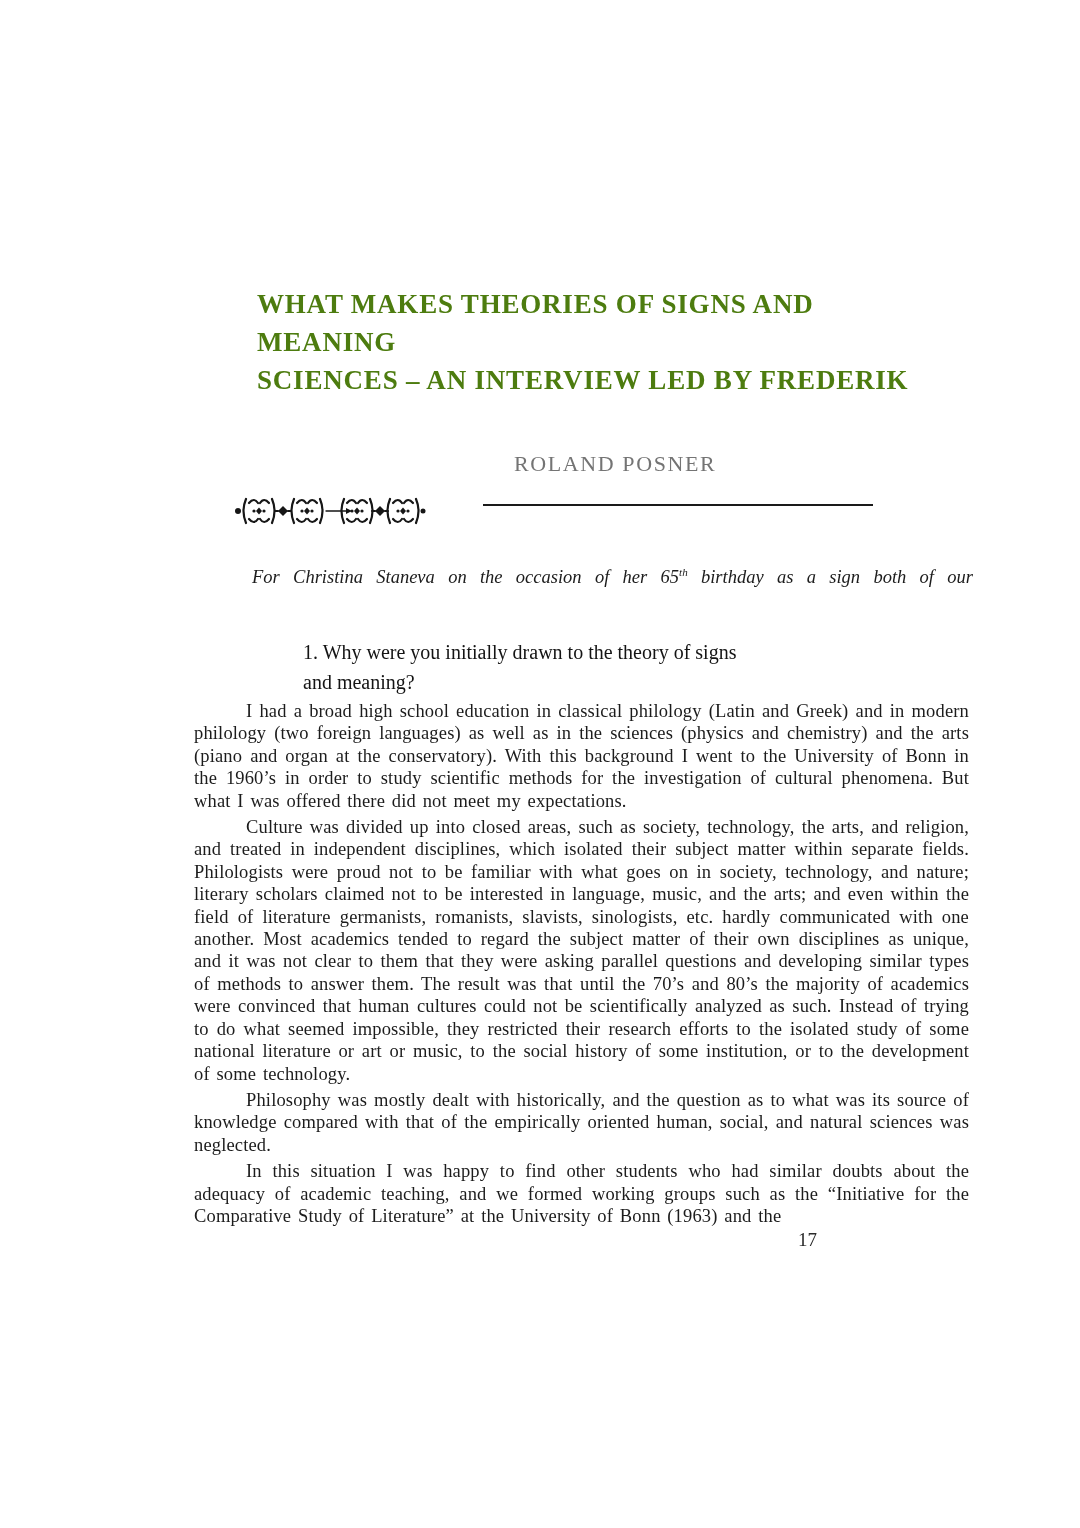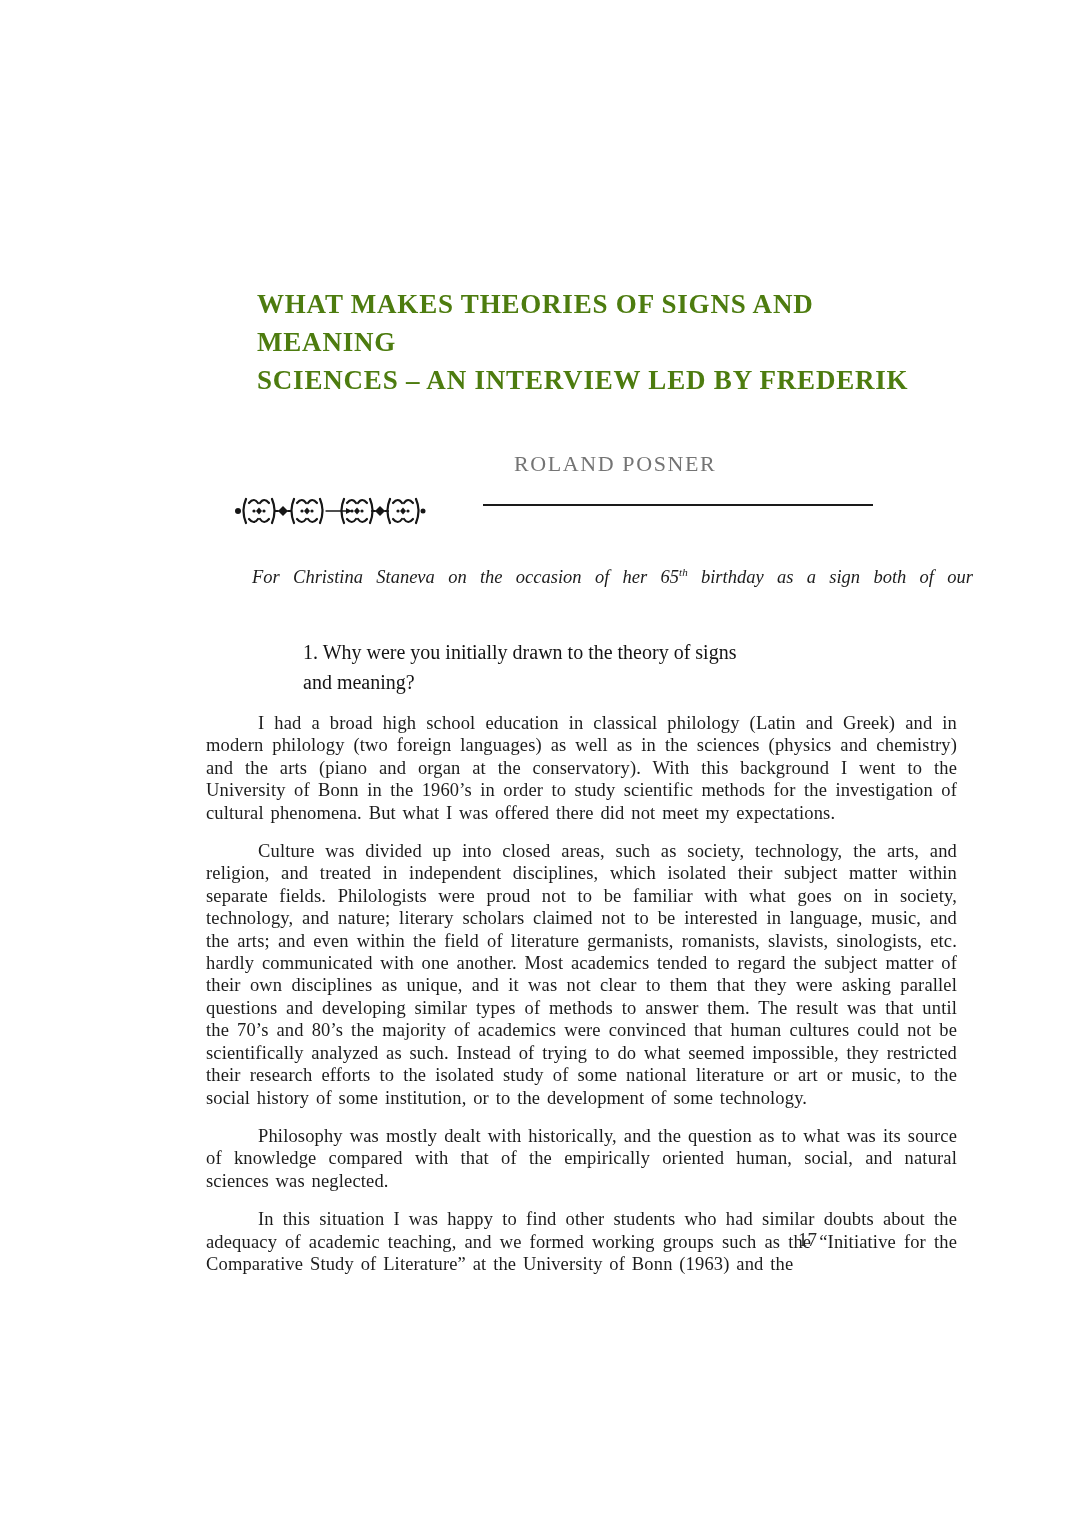--- a/index.html
+++ b/index.html
@@ -82,21 +82,21 @@
     left: 190px;
     top: 696px;
     width: 783px;
     font-size: 18.5px;
     line-height: 22.4px;
     text-align: justify;
     word-spacing: 2px;
     letter-spacing: 0.15px;
   }
   .bodytext p {
-    margin: 16px;
+    margin: 4px;
     text-indent: 52px;
   }
   .pageno {
     position: absolute;
     left: 798px;
     top: 1229px;
     font-size: 19px;
     color: #2a2a2a;
   }
 </style>

